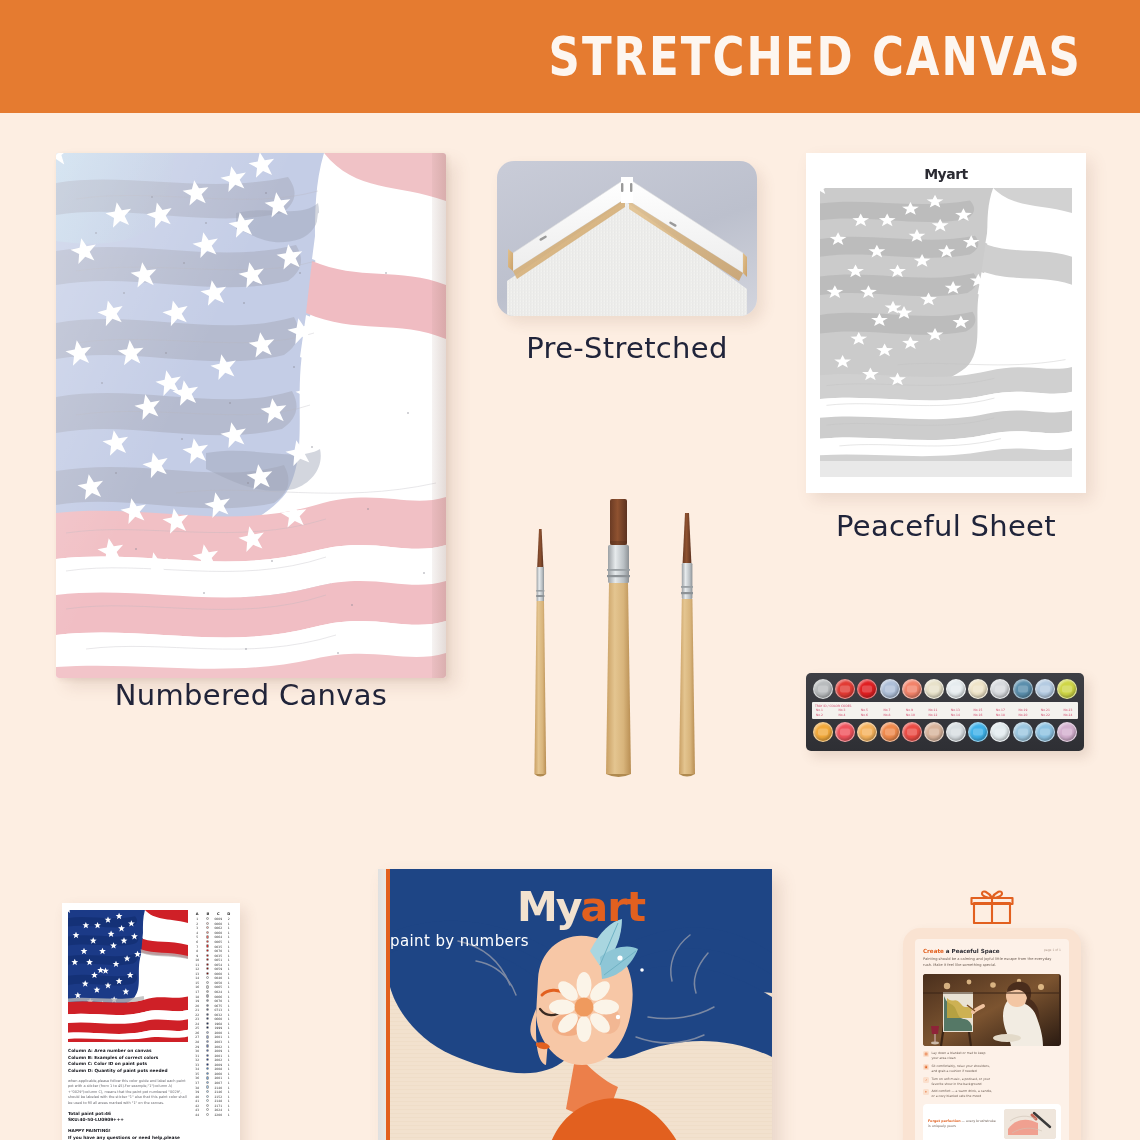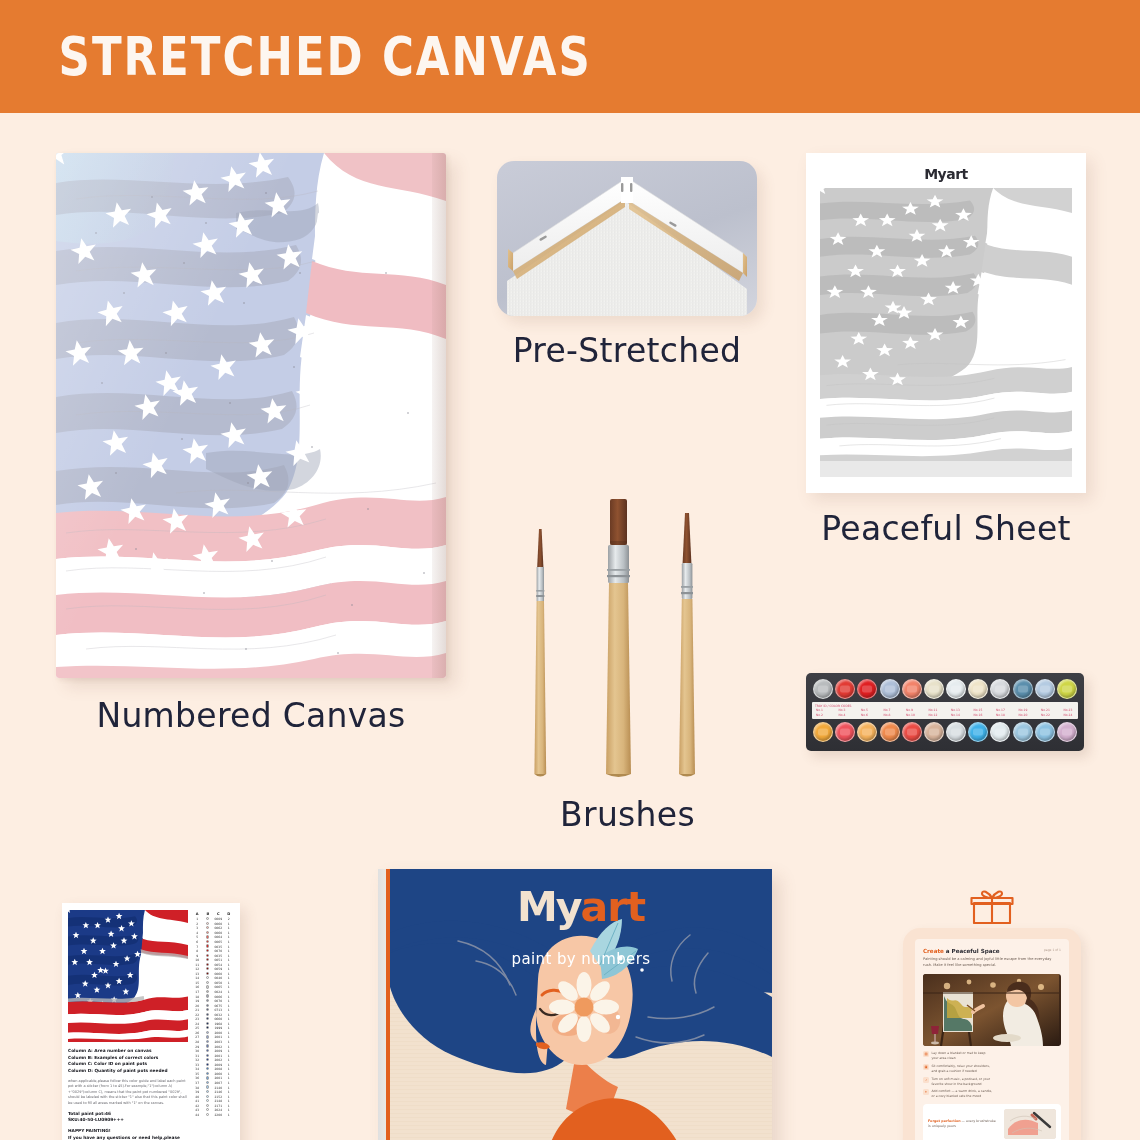--- a/index.html
+++ b/index.html
@@ -10,38 +10,38 @@
     overflow: hidden;
     position: relative;
   }
 
   
   .header {
     height: 113px;
     background: #e57b30;
     display: flex;
     align-items: center;
-    justify-content: flex-start;
+    justify-content: flex-end;
   }
   .header-title {
     color: #fdf6f0;
     font-size: 53px;
     font-weight: bold;
     letter-spacing: 2.5px;
     transform: scaleX(0.82);
     font-family: "DejaVu Sans", sans-serif;
   }
 
   
   .stage { position: relative; width: 1140px; height: 1027px; }
   .cell { position: absolute; }
   .caption {
     text-align: center;
     color: #20243a;
-    font-size: 33px;
+    font-size: 29px;
     letter-spacing: .3px;
     font-family: "DejaVu Sans", sans-serif;
     white-space: nowrap;
   }
 
   
   #numbered-canvas { left: 56px; top: 40px; width: 390px; }
   .canvas3d {
     position: relative;
     width: 390px; height: 525px;
@@ -160,21 +160,21 @@
   .box-spine{ position:absolute; left:0; top:0; width:12px; height:100%;
               background:linear-gradient(90deg,#e0e0e0,#f0ece6); }
   .box-spine::after{ content:""; position:absolute; right:0; top:0; width:4px;height:100%;
               background:#e2601f; }
   .box-inner{ position:absolute; left:12px; top:0; right:0; bottom:0; overflow:hidden; }
   .logo-my{ font-family:"DejaVu Sans", sans-serif; font-weight:bold; font-size:41px;
             color:#f2e2cf; letter-spacing:-2px;}
   .logo-art{ font-family:"DejaVu Sans", sans-serif; font-weight:bold; font-size:41px;
             color:#e2601f; letter-spacing:-1px;}
   .logo-sub{ font-family:"DejaVu Sans", sans-serif; font-size:15px; color:#fff;
-             letter-spacing:.4px; text-align:center; margin-top:19px;}
+             letter-spacing:.4px; text-align:left; margin-top:1px;}
 
   
   #pdf-guide { left: 896px; top: 775px; width: 192px; }
   .gift { height: 36px; display:flex; justify-content:center; align-items:flex-end; }
   .pdf-outer{
     width: 178px; height: 228px; margin: 4px auto 0;
     border-radius: 17px; background: #fae3d2;
     box-shadow: 4px 5px 11px rgba(120,80,60,.12);
     display:flex; align-items:center; justify-content:center;
   }
@@ -198,21 +198,21 @@
   .tip-tx{ font-size:3.1px; color:#6c5c52; line-height:1.6;
            font-family:"DejaVu Sans", sans-serif;}
   .pdf-note{ margin-top:5px; background:#fff; border-radius:4px; padding:5px;
              display:flex; gap:5px; align-items:center; }
   .pdf-note-tx{ font-size:3.3px; line-height:1.65; flex:1;
                 font-family:"DejaVu Sans", sans-serif; color:#6c5c52;}
   .pdf-note-tx b{ color:#e2601f; }
   .pdf-note-img{ width:52px;height:30px;border-radius:3px;
                  background:linear-gradient(135deg,#efe4da,#f2cfc0 60%,#e9e0d6); position:relative; overflow:hidden;}
 
-  .cap-nc{ margin-top:18px; } .cap-ps{ margin-top:15px; }
+  .cap-nc{ } .cap-ps{ margin-top:15px; }
   .cap-rs{ margin-top:16px; } .cap-br{ margin-top:14px; }
   .cap-ap{ margin-top:35px; }
 </style>
 </head>
 <body>
 
 <div class="header">
   <div class="header-title">STRETCHED CANVAS</div>
 </div>
 
@@ -523,21 +523,20 @@
         <g>
           <path d="M185,22 L189,22 L191.4,72 L182.6,72 Z" fill="url(#bristleG)"></path>
           <rect x="181.8" y="72" width="10.6" height="36" rx="1.2" fill="url(#ferruleG)"></rect>
           <rect x="181" y="101" width="12" height="2.2" fill="#8d9296"></rect>
           <rect x="181" y="95" width="12" height="1.8" fill="#9aa0a4"></rect>
           <path d="M181.8,108 L192.4,108 L195,283 L179,283 Z" fill="url(#handleG)"></path>
           <path d="M179,283 Q187,288 195,283 Z" fill="#b08a50"></path>
         </g>
       </svg>
     </div>
-    <div class="caption cap-br">Brushes</div>
   </div>
 
   <div class="cell" id="acrylic-paints">
     <div class="tray">
       <div class="pot-row" id="potRow1">
           <div class="pot" title="1762" style="background: rgb(185, 188, 190);"></div>
           <div class="pot" title="0024" style="background: rgb(226, 59, 52);"></div>
           <div class="pot" title="0062" style="background: rgb(224, 31, 34);"></div>
           <div class="pot" title="0070" style="background: rgb(174, 191, 216);"></div>
           <div class="pot" title="0187" style="background: rgb(242, 131, 106);"></div>

